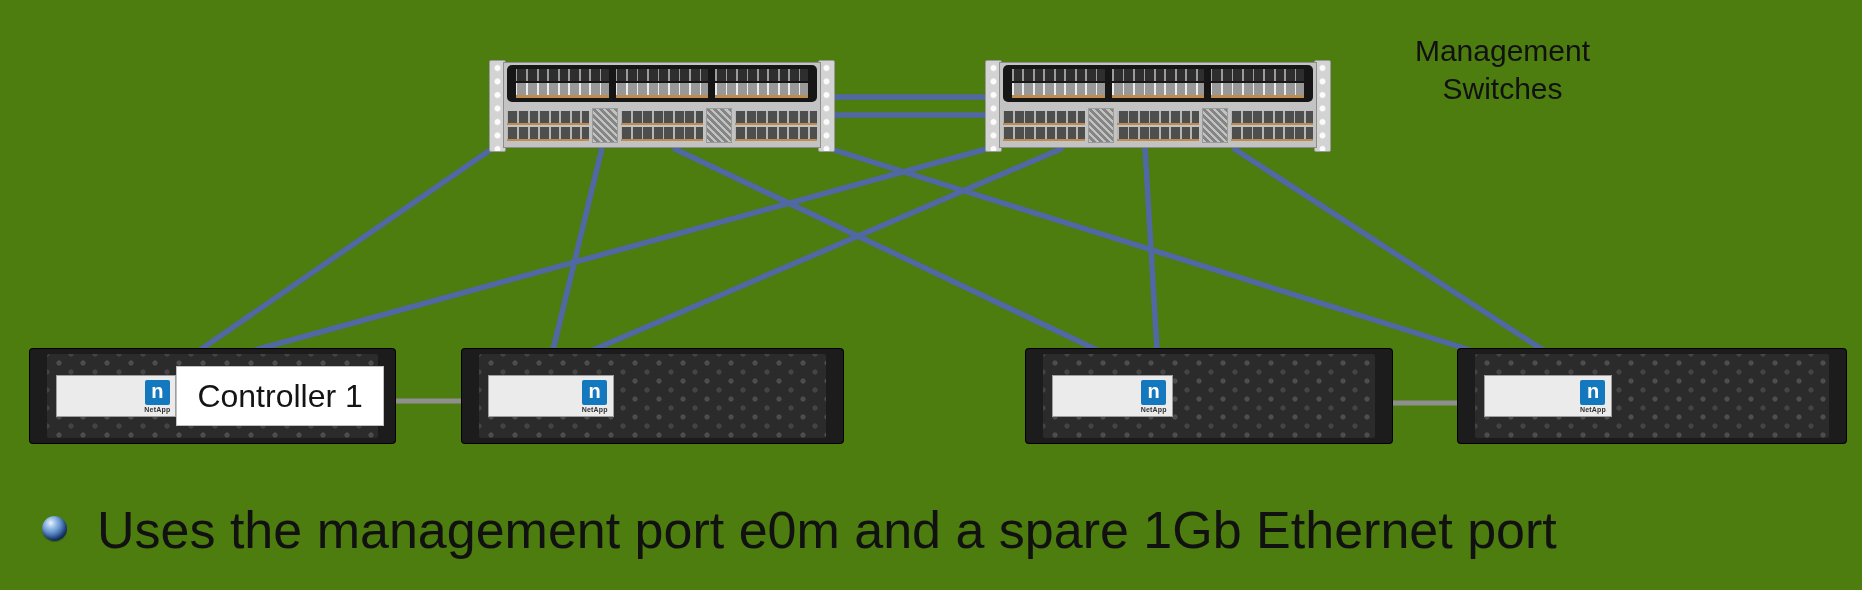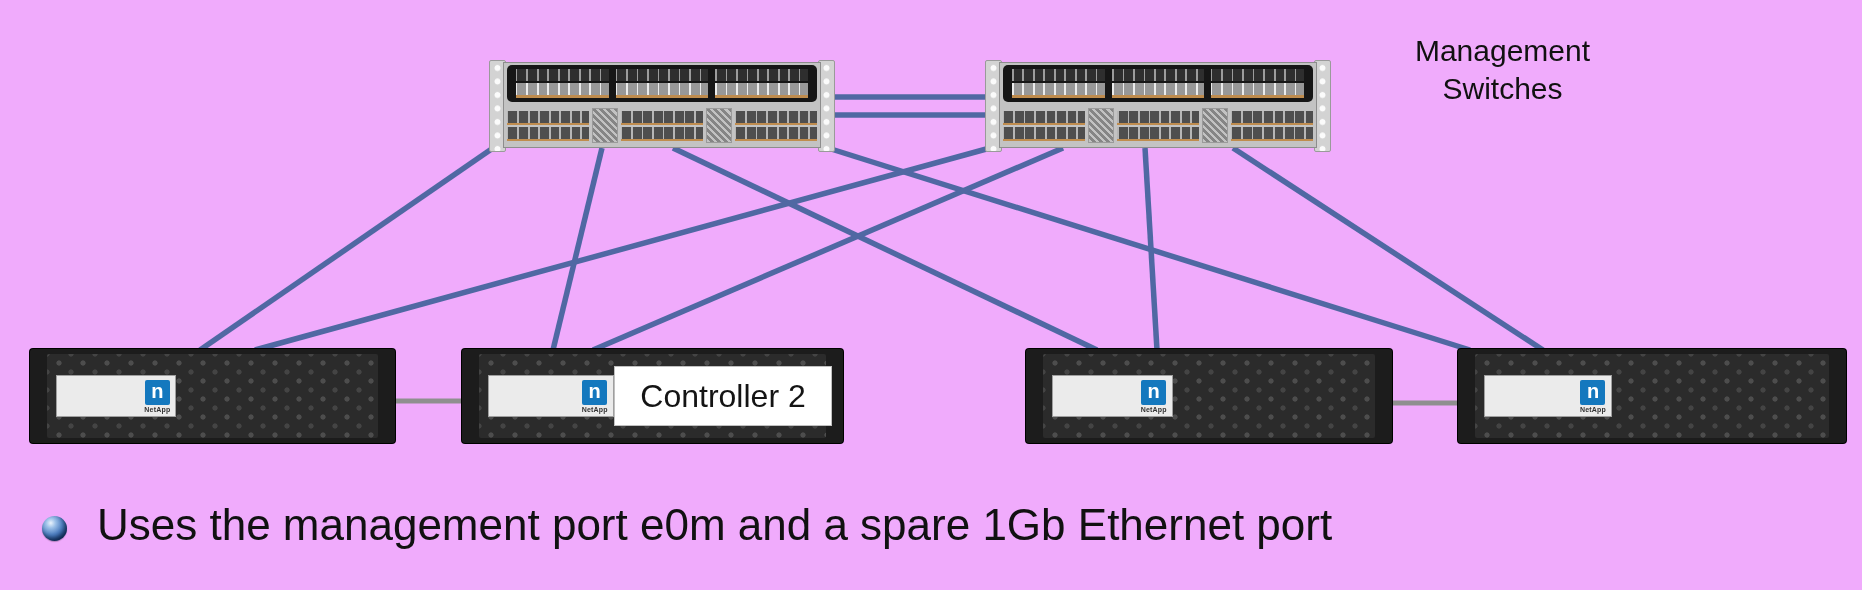--- a/index.html
+++ b/index.html
@@ -1,17 +1,17 @@
 <!DOCTYPE html>
 <html style="--logo-blue: #1478be;"><head>
 <meta charset="utf-8">
 <style>
   html,body{margin:0;padding:0;background:#fff;}
   body{font-family:"Liberation Sans",sans-serif;color:#111;}
-  .stage{position:relative;width:1862px;height:590px;background:#f0abfc;overflow:hidden;}
+  .stage{position:relative;width:1862px;height:590px;background:#4d7c0f;overflow:hidden;}
   svg.links{position:absolute;left:0;top:0;}
 
   
   .switch{position:absolute;top:62px;width:346px;height:86px;}
   #switch-1{left:489px;}
   #switch-2{left:985px;}
   .ear{position:absolute;top:-2px;bottom:-4px;width:15px;background-color:#d3d3d3;border:1px solid #9a9a9a;border-radius:2px;
        background-image:radial-gradient(circle at 50% 7px,#fbfbfb 2.6px,rgba(0,0,0,0) 3.4px);background-size:15px 13.5px;}
   .ear.left{left:0;} .ear.right{right:0;}
   .sw-body{position:absolute;left:14px;right:14px;top:0;bottom:0;background:#c3c3c3;border:1px solid #8d8d8d;box-sizing:border-box;}
@@ -42,21 +42,21 @@
   .logo-n{width:25px;height:25px;margin:0 auto;background:var(--logo-blue,#1478be);border-radius:2px;color:#fff;font-size:20px;font-weight:bold;line-height:23px;text-align:center;}
   .logo-word{font-size:7px;font-weight:bold;color:#333;margin-top:1px;letter-spacing:0.2px;}
   .clabel{position:absolute;left:40%;width:56.5%;top:50%;transform:translateY(-50%);height:58px;background:#fff;border:1px solid #c0c0c0;
           display:flex;align-items:center;justify-content:center;font-size:32px;color:#141414;white-space:nowrap;}
 
   
   .bullet-line{position:absolute;left:42px;top:500px;display:flex;gap:30px;align-items:flex-start;}
   .bullet-sphere{width:25px;height:25px;margin-top:16px;border-radius:50%;
       background:radial-gradient(circle at 35% 28%,#eaf3fc 0%,#9cc0e8 20%,#4f7fc0 48%,#1d4a8f 75%,#0b2a5e 100%);
       box-shadow:inset -2px -3px 4px rgba(0,0,0,0.45), 0 1px 1px rgba(0,0,0,0.25);}
-  .bullet-text{font-size:44px;color:#111;white-space:nowrap;}
+  .bullet-text{font-size:52px;color:#111;white-space:nowrap;}
 </style>
 </head>
 <body>
 
 <div class="stage">
 
   <svg class="links" id="links" width="1862" height="590" viewBox="0 0 1862 590">
       <line x1="833" y1="97" x2="987" y2="97" stroke="#5068a3" stroke-width="5.5"></line>
       <line x1="833" y1="115" x2="987" y2="115" stroke="#5068a3" stroke-width="5.5"></line>
       <line x1="493" y1="148" x2="200" y2="350" stroke="#5068a3" stroke-width="5.5"></line>
@@ -148,31 +148,31 @@
   <div class="mgmt-label">Management Switches</div>
 
   <div class="controller" id="controller-1">
     <div class="cface"></div>
     <div class="strip">
       <div class="logo">
         <div class="logo-n">n</div>
         <div class="logo-word">NetApp</div>
       </div>
     </div>
+    <div class="clabel">Controller 1</div>
   </div>
 
   <div class="controller" id="controller-2">
     <div class="cface"></div>
     <div class="strip">
       <div class="logo">
         <div class="logo-n">n</div>
         <div class="logo-word">NetApp</div>
       </div>
     </div>
-    <div class="clabel">Controller 2</div>
   </div>
 
   <div class="controller" id="controller-3">
     <div class="cface"></div>
     <div class="strip">
       <div class="logo">
         <div class="logo-n">n</div>
         <div class="logo-word">NetApp</div>
       </div>
     </div>

